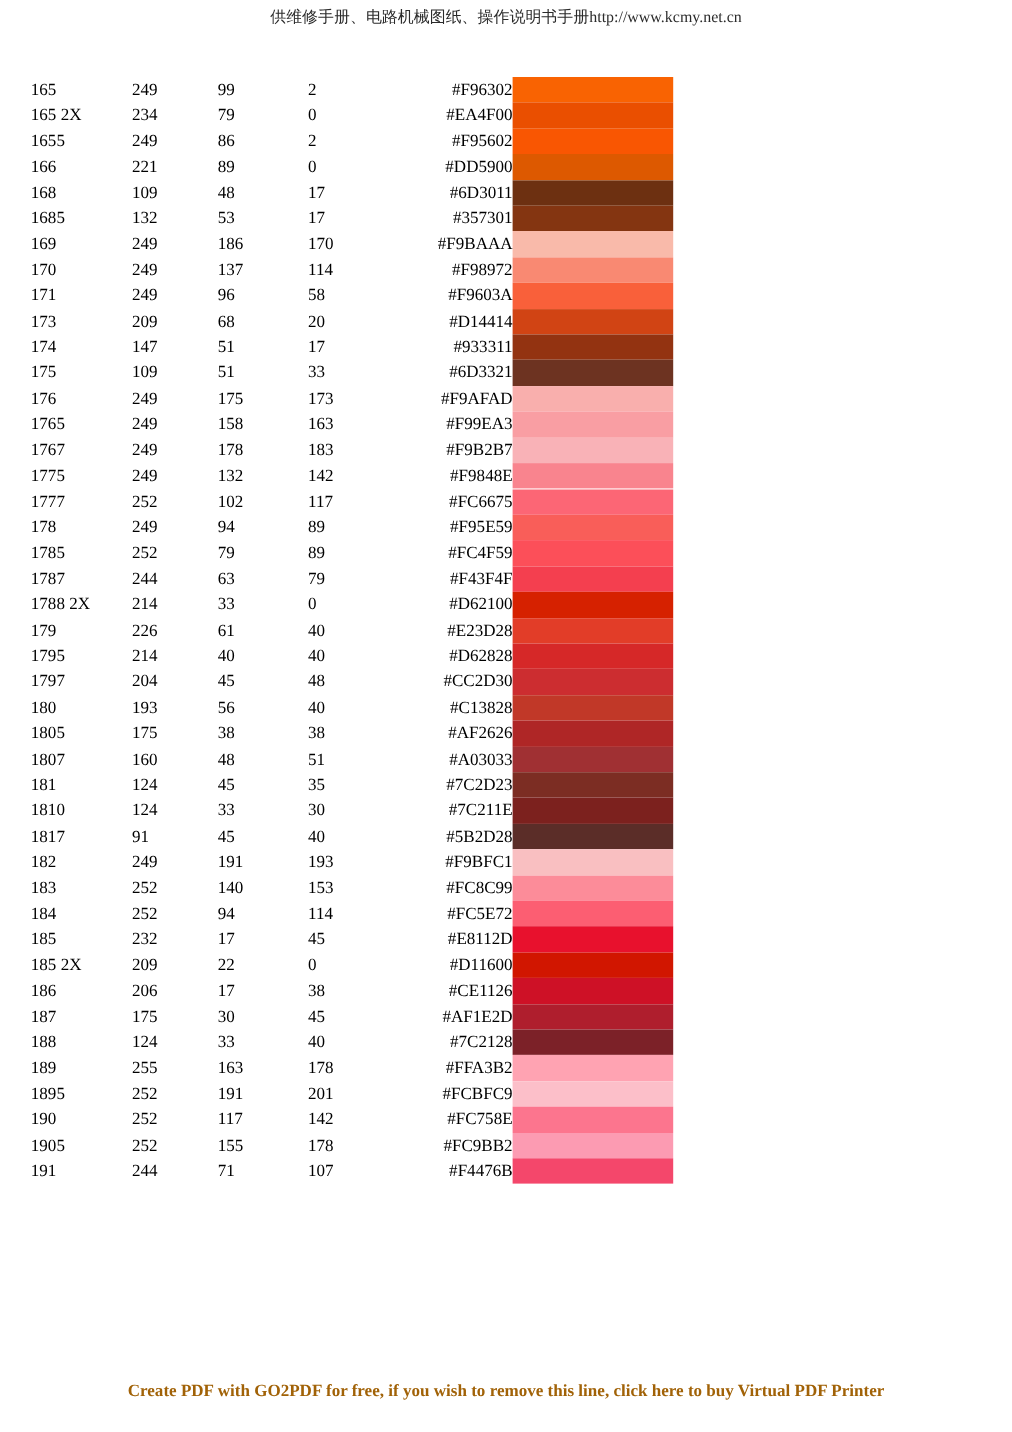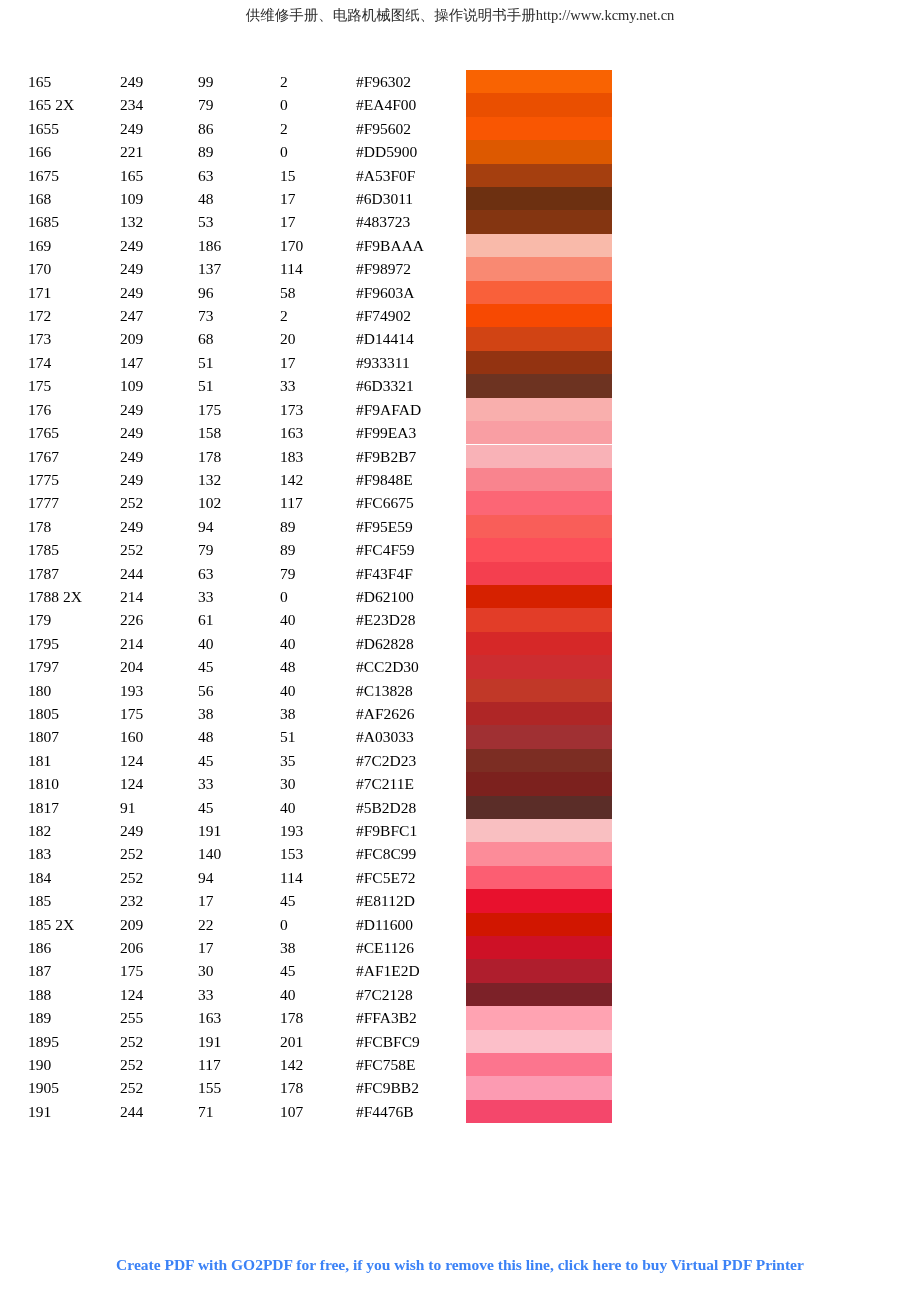--- a/index.html
+++ b/index.html
@@ -52,37 +52,37 @@
     line-height: 23.4px;
     font-size: 15.5px;
     font-family: "Liberation Serif", serif;
     vertical-align: middle;
     white-space: nowrap;
   }
   td.c-name  { width: 92px;  padding-left: 20px; }
   td.c-r     { width: 78px; }
   td.c-g     { width: 82px; }
   td.c-b     { width: 76px; }
-  td.c-hex   { width: 110px; }
+  td.c-hex   { width: 110px; text-align: right; }
   td.c-swatch{ width: 146px; padding: 0; }
   .swatch {
     display: block;
     width: 146px;
     height: 23.4px;
   }
   .footer-note {
     position: absolute;
     bottom: 28px;
     left: 0;
     width: 920px;
     text-align: center;
     font-family: "Liberation Serif", serif;
     font-size: 15.5px;
     font-weight: bold;
-    color: #3b82f6;
+    color: #a16207;
     white-space: nowrap;
   }
 </style>
 </head>
 <body>
 
 <div class="page">
 
   <div class="header-note">供维修手册、电路机械图纸、操作说明书手册http://www.kcmy.net.cn</div>
 
@@ -123,45 +123,35 @@
             <td class="c-name">166</td>
             <td class="c-r">221</td>
             <td class="c-g">89</td>
             <td class="c-b">0</td>
             <td class="c-hex">#DD5900</td>
             <td class="c-swatch">
               <span class="swatch" style="background-color: rgb(221, 89, 0);"></span>
             </td>
           </tr>
           <tr>
-            <td class="c-name">1675</td>
-            <td class="c-r">165</td>
-            <td class="c-g">63</td>
-            <td class="c-b">15</td>
-            <td class="c-hex">#A53F0F</td>
-            <td class="c-swatch">
-              <span class="swatch" style="background-color: rgb(165, 63, 15);"></span>
-            </td>
-          </tr>
-          <tr>
             <td class="c-name">168</td>
             <td class="c-r">109</td>
             <td class="c-g">48</td>
             <td class="c-b">17</td>
             <td class="c-hex">#6D3011</td>
             <td class="c-swatch">
               <span class="swatch" style="background-color: rgb(109, 48, 17);"></span>
             </td>
           </tr>
           <tr>
             <td class="c-name">1685</td>
             <td class="c-r">132</td>
             <td class="c-g">53</td>
             <td class="c-b">17</td>
-            <td class="c-hex">#483723</td>
+            <td class="c-hex">#357301</td>
             <td class="c-swatch">
               <span class="swatch" style="background-color: rgb(132, 53, 17);"></span>
             </td>
           </tr>
           <tr>
             <td class="c-name">169</td>
             <td class="c-r">249</td>
             <td class="c-g">186</td>
             <td class="c-b">170</td>
             <td class="c-hex">#F9BAAA</td>
@@ -180,30 +170,20 @@
             </td>
           </tr>
           <tr>
             <td class="c-name">171</td>
             <td class="c-r">249</td>
             <td class="c-g">96</td>
             <td class="c-b">58</td>
             <td class="c-hex">#F9603A</td>
             <td class="c-swatch">
               <span class="swatch" style="background-color: rgb(249, 96, 58);"></span>
-            </td>
-          </tr>
-          <tr>
-            <td class="c-name">172</td>
-            <td class="c-r">247</td>
-            <td class="c-g">73</td>
-            <td class="c-b">2</td>
-            <td class="c-hex">#F74902</td>
-            <td class="c-swatch">
-              <span class="swatch" style="background-color: rgb(247, 73, 2);"></span>
             </td>
           </tr>
           <tr>
             <td class="c-name">173</td>
             <td class="c-r">209</td>
             <td class="c-g">68</td>
             <td class="c-b">20</td>
             <td class="c-hex">#D14414</td>
             <td class="c-swatch">
               <span class="swatch" style="background-color: rgb(209, 68, 20);"></span>

